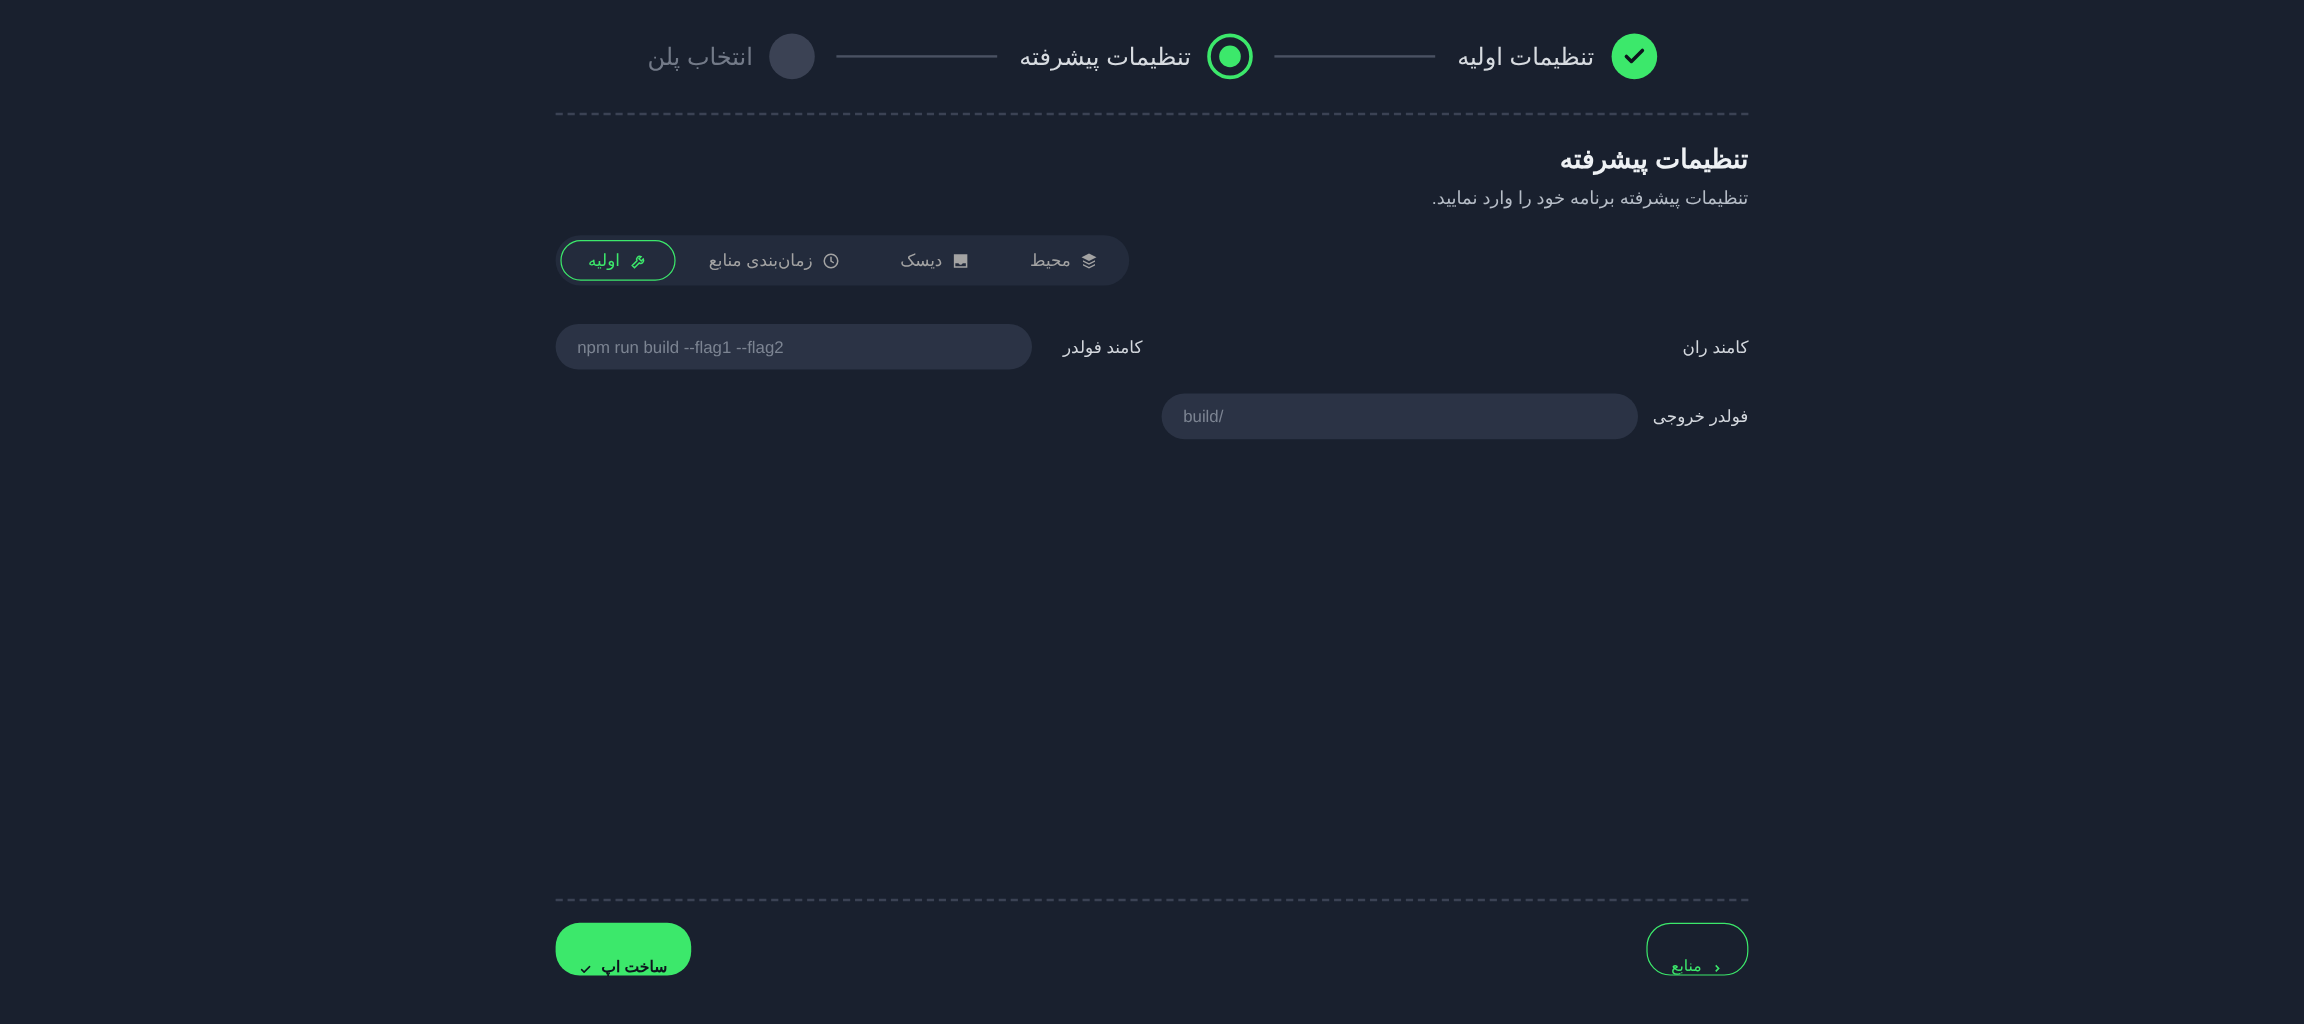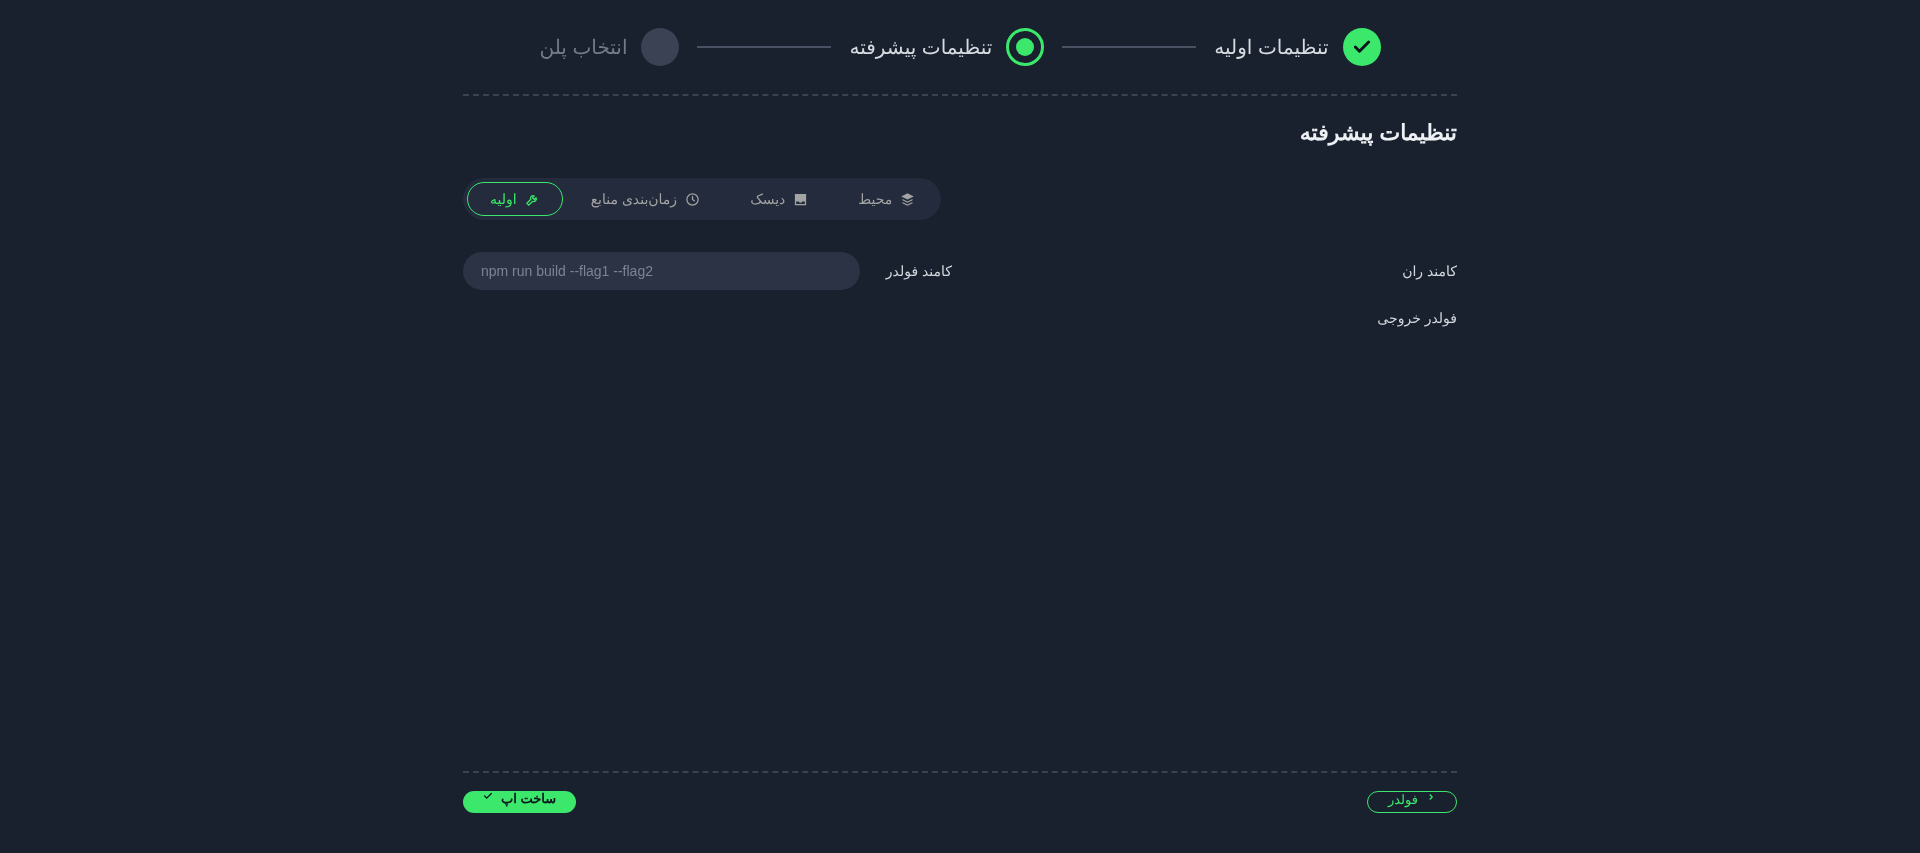--- a/index.html
+++ b/index.html
@@ -189,24 +189,24 @@
 }
 
 .footer {
   display: flex;
   justify-content: space-between;
   direction: rtl;
   align-items: center;
 }
 .btn {
   display: flex;
-  align-items: flex-start;
+  align-items: flex-end;
   gap: 8px;
   border-radius: 20px;
-  height: 22px;
+  height: 44px;
   padding: 0 20px;
   font-size: 13px;
   cursor: pointer;
   border: none;
   font-family: inherit;
 }
 .btn-outline {
   background: transparent;
   border: 1.5px solid #3ce86b;
   color: #3ce86b;
@@ -247,20 +247,21 @@
       <div class="step">
         <div class="step-circle pending"></div>
         <span class="step-label pending">انتخاب پلن</span>
       </div>
     </div>
 
     <hr class="dashed">
 
     <div class="section-header">
       <div class="section-title">تنظیمات پیشرفته</div>
+      <div class="section-sub">تنظیمات پیشرفته برنامه خود را وارد نمایید.</div>
     </div>
 
     <div class="tabs">
       <button class="tab">
         <span class="ic">
           <svg viewBox="0 0 24 24" fill="currentColor">
               <path d="M12 2l10 5-10 5L2 7l10-5zm-8 9l8 4 8-4v2l-8 4-8-4v-2zm0 5l8 4 8-4v2l-8 4-8-4v-2z"></path>
             </svg>
         </span>
         <span>محیط</span>
@@ -295,33 +296,34 @@
     <div class="form-area">
       <div class="form-group">
         <span class="field-label">کامند ران</span>
       </div>
       <div class="form-group">
         <span class="field-label">کامند فولدر</span>
         <input class="text-input" type="text" placeholder="npm run build --flag1 --flag2" style="">
       </div>
       <div class="form-group row2">
         <span class="field-label">فولدر خروجی</span>
+        <input class="text-input" type="text" placeholder="build/" style="">
       </div>
     </div>
 
     <div class="spacer"></div>
 
     <hr class="dashed bottom">
 
     <div class="footer">
       <button class="btn btn-outline">
         <svg viewBox="0 0 24 24" fill="none" stroke="currentColor" stroke-width="3">
             <polyline points="9 18 15 12 9 6"></polyline>
           </svg>
-        <span>فولدر</span>
+        <span>منابع</span>
       </button>
       <button class="btn btn-solid">
         <span>ساخت اپ</span>
         <svg viewBox="0 0 24 24" fill="none" stroke="currentColor" stroke-width="3" stroke-linecap="round" stroke-linejoin="round">
             <polyline points="20 6 9 17 4 12"></polyline>
           </svg>
       </button>
     </div>
 
   </div>

